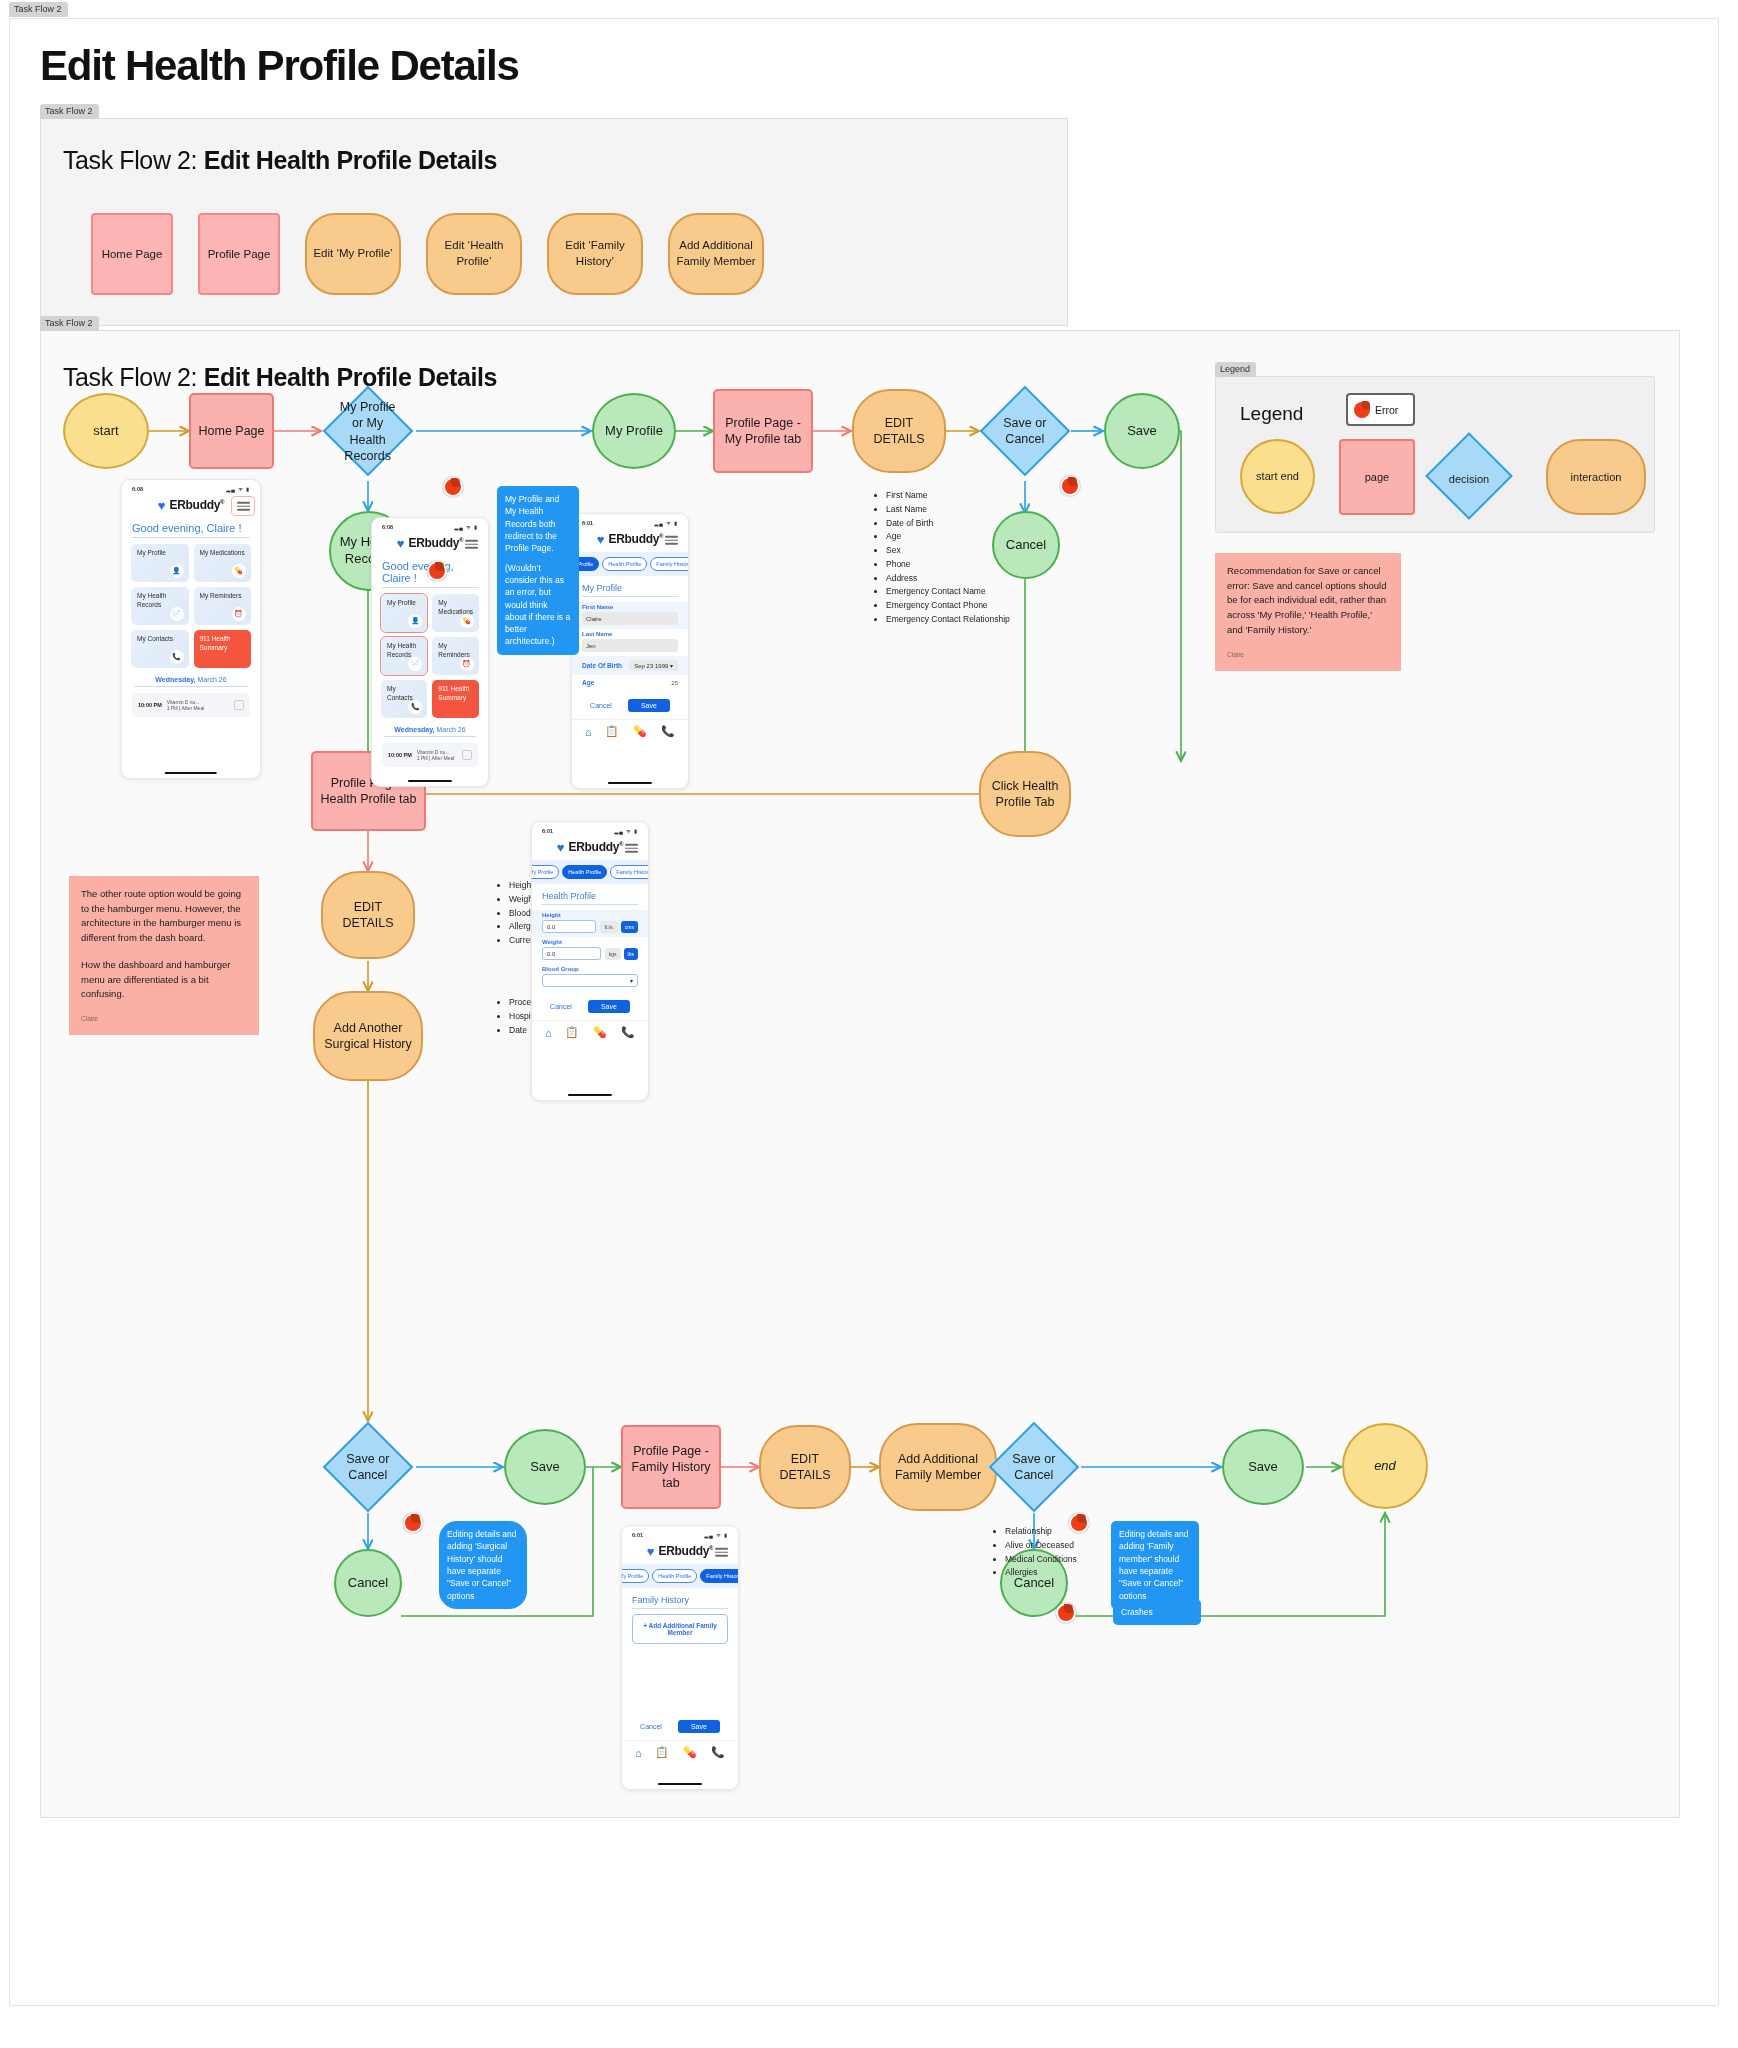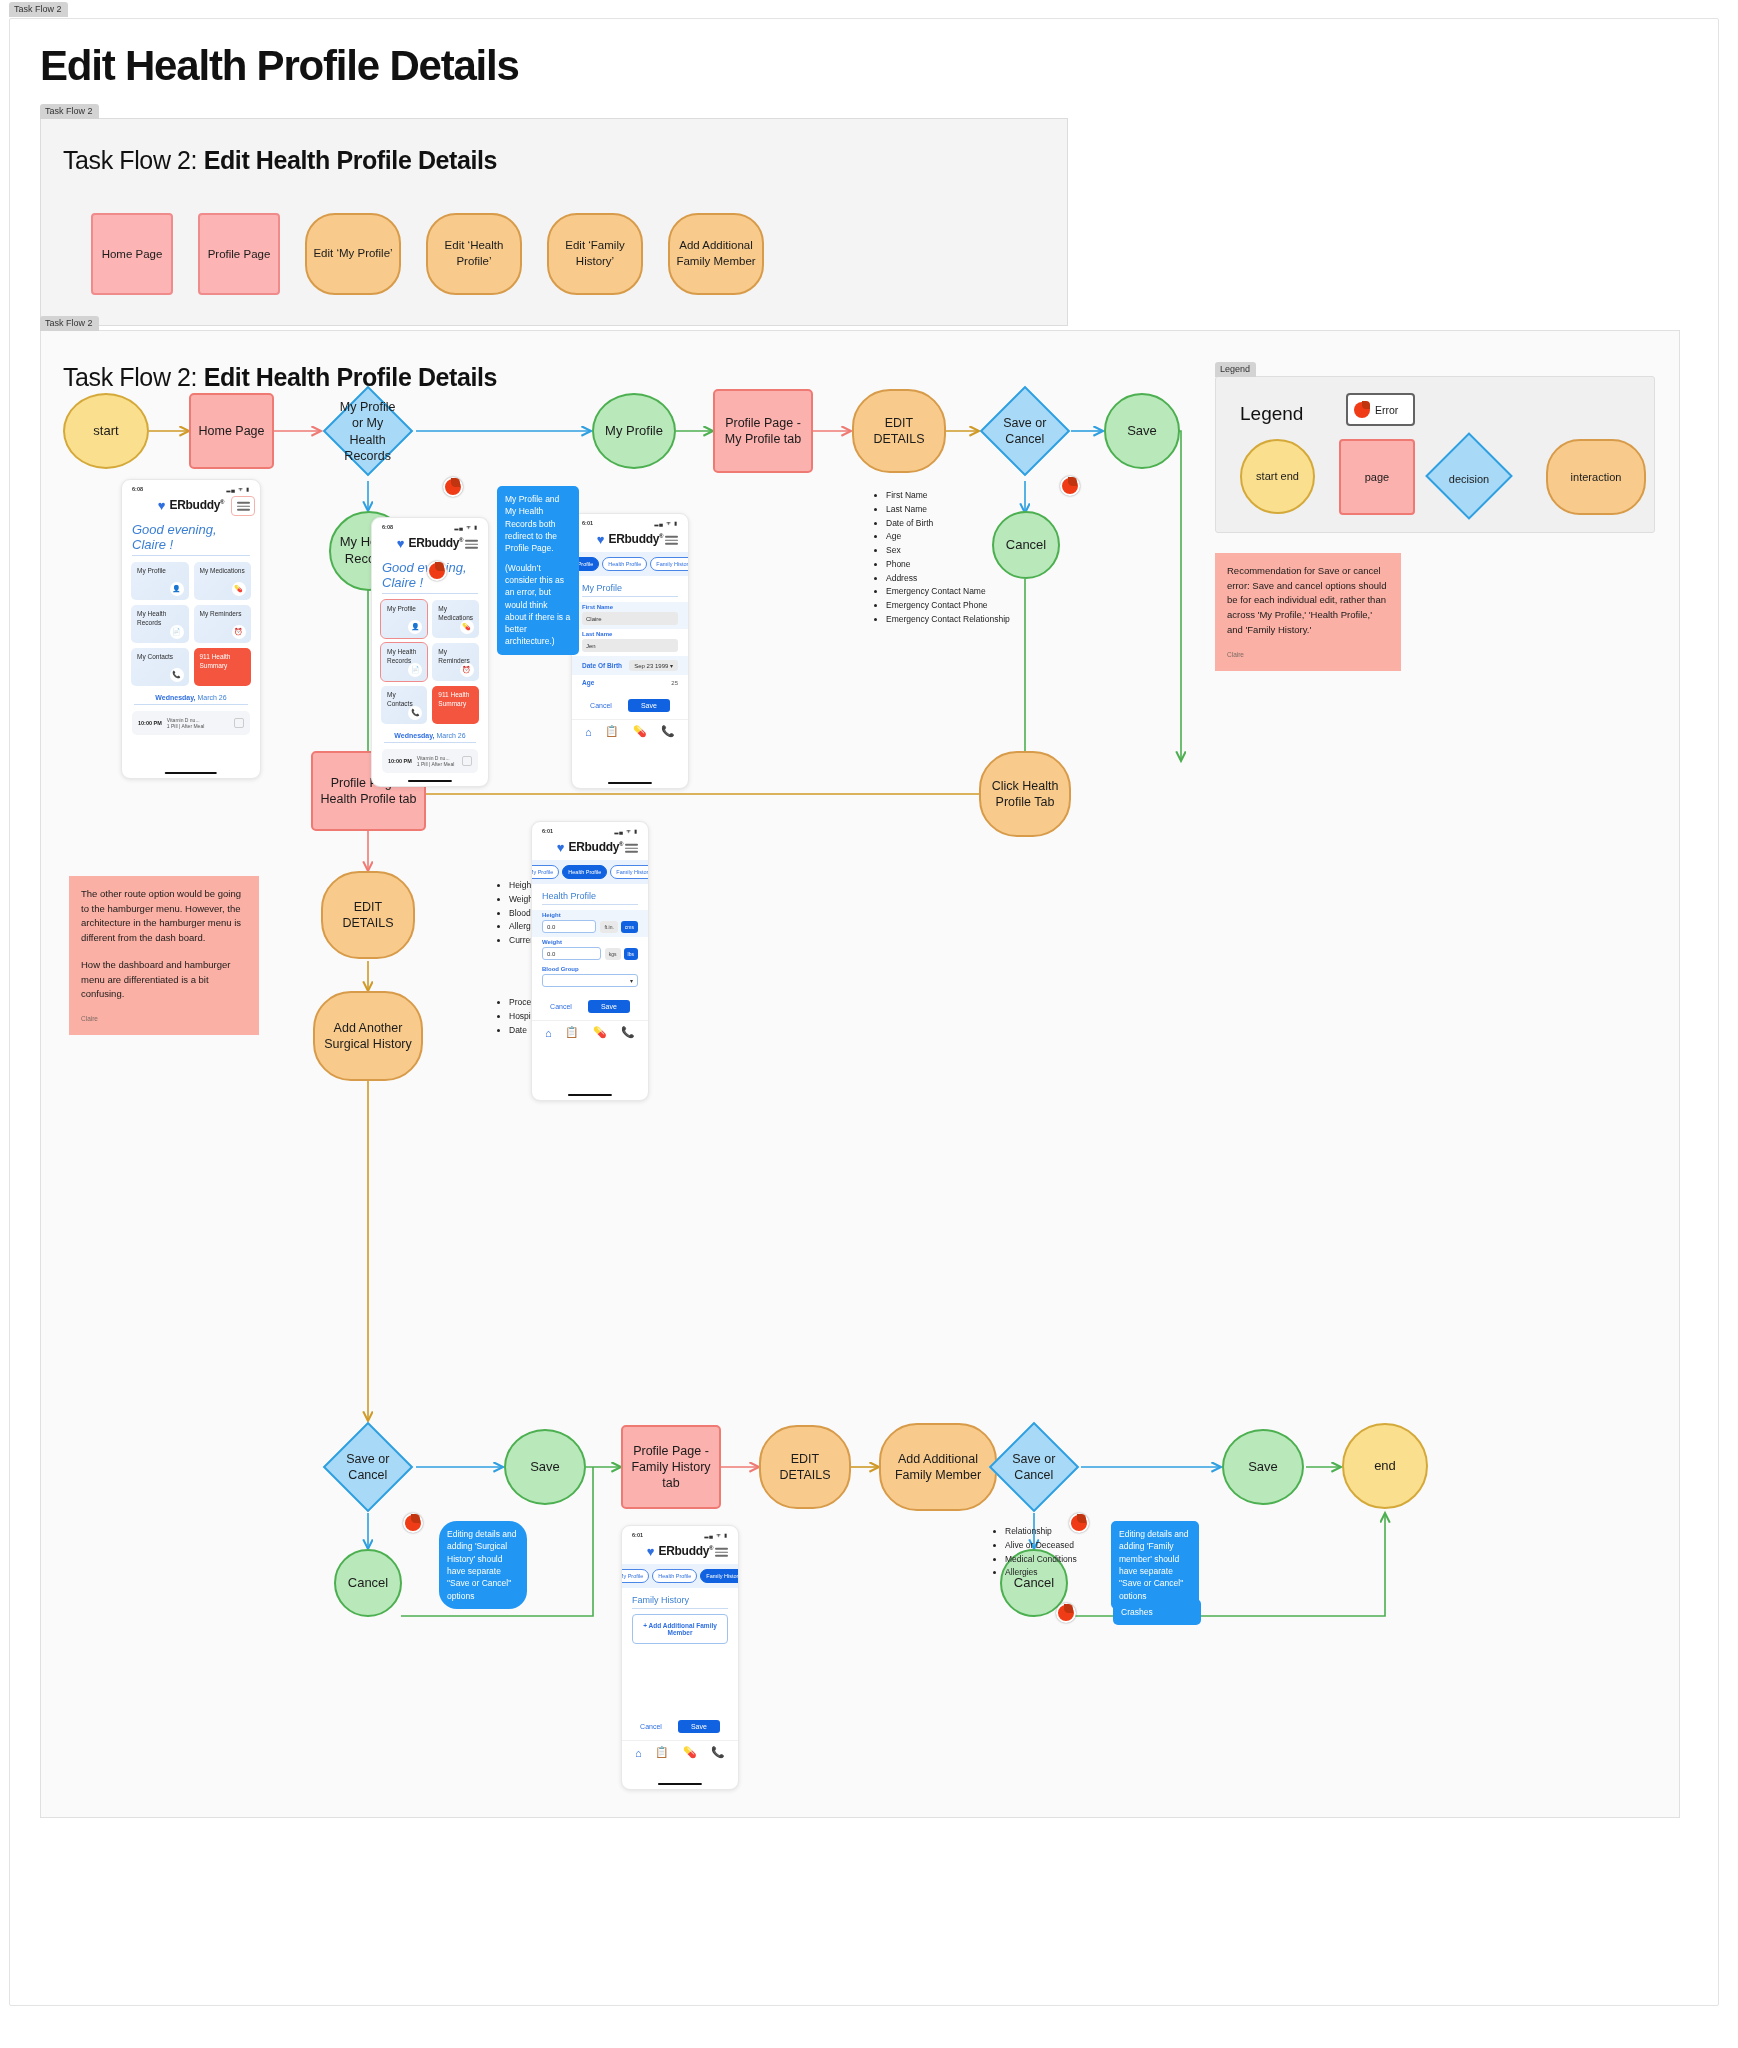--- a/index.html
+++ b/index.html
@@ -188,21 +188,21 @@
     gap:4px; padding:4px 10px 6px; position:relative; }
   .ph-heart{ color:#2f6fe0; font-size:13px; line-height:1; }
   .ph-name{ font-size:12px; font-weight:bold; color:#1a1a1a; letter-spacing:-.3px;}
   .ph-name sup{ font-size:6px; }
   .ph-burger{ position:absolute; right:10px; top:50%; transform:translateY(-50%);
     width:13px; display:flex; flex-direction:column; gap:2px;}
   .ph-burger i{ display:block; height:1.5px; background:#6b6b6b; border-radius:1px;}
   .burger-hl{ position:absolute; right:5px; top:2px; width:24px;height:20px;
     border:1.5px solid #f4b2ab; border-radius:4px; }
 
-  .ph-greet{ font-size:13px; color:#3b7fd4; padding:4px 10px 3px;font-style:italic; }
+  .ph-greet{ font-size:11px; color:#3b7fd4; padding:4px 10px 3px; }
   .ph-greet-rule{ height:1px; background:#c9dcf3; margin:0 10px 6px; }
 
   .ph-grid{ display:grid; grid-template-columns:1fr 1fr; gap:5px; padding:0 9px; }
   .ph-card{ height:38px; border-radius:5px; background:linear-gradient(135deg,#e7f0fb,#dfeaf8);
     position:relative; padding:5px 6px; font-size:6.5px; color:#2c2c2c; line-height:1.35;}
   .ph-card .ic{ position:absolute; right:5px; bottom:4px; width:14px;height:14px;
     background:#fff; border-radius:50%; display:flex;align-items:center;justify-content:center;
     color:#3b7fd4; font-size:7px;}
   .ph-card.red{ background:#f4553f; color:#fff; }
 
@@ -452,21 +452,21 @@
     <p>Editing details and adding 'Family member' should have separate "Save or Cancel" options</p>
   </div>
 
   <div class="node n-action" style="left:1181px;top:1098px;width:82px;height:76px;">Save</div>
   <div class="node n-action" style="left:959px;top:1218px;width:68px;height:68px;">Cancel</div>
   <div class="err-dot" style="left:1015px;top:1272px;"></div>
   <div class="note-blue" style="left:1072px;top:1268px;width:88px;">
     <p>Crashes</p>
   </div>
 
-  <div class="node n-start" style="left:1301px;top:1092px;width:86px;height:86px;">end</div>
+  <div class="node n-start" style="left:1301px;top:1092px;width:86px;height:86px;font-style:italic;">end</div>
 
   <div class="note-pink" style="left:28px;top:545px;width:190px;">
     <div style="margin-bottom:12px;">The other route option would be going to the hamburger menu. However, the architecture in the hamburger menu is different from the dash board.</div>
     <div>How the dashboard and hamburger menu are differentiated is a bit confusing.</div>
     <div class="author">Claire</div>
   </div>
 
   <div class="frame-tab" style="left:1174px;top:31px;">Legend</div>
   <div class="legend-box">
     <div class="legend-title">Legend</div>

